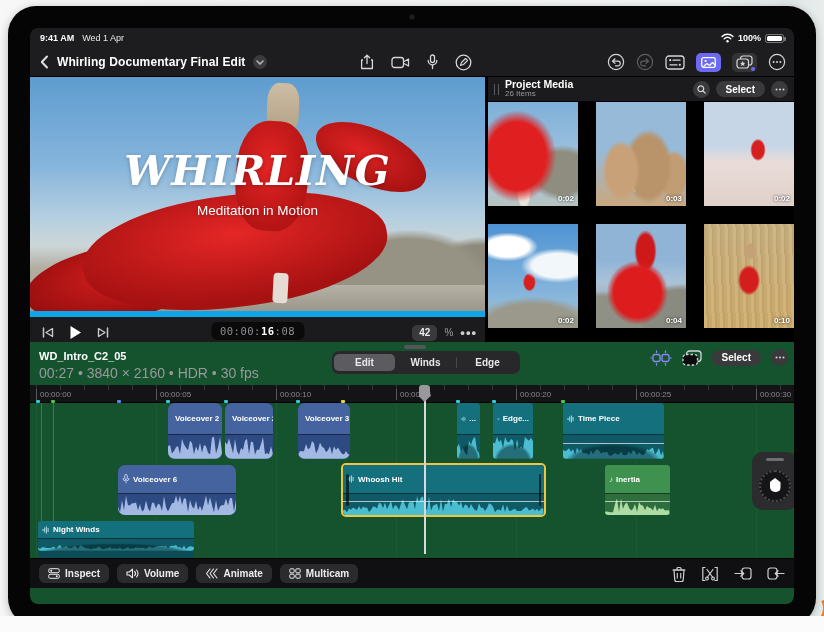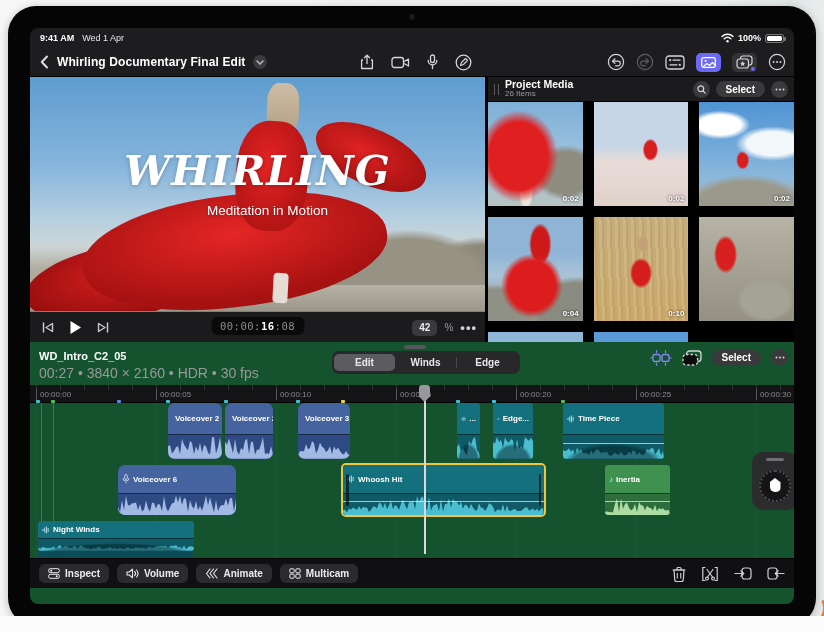--- a/index.html
+++ b/index.html
@@ -55,24 +55,24 @@
             background:radial-gradient(60% 60% at 50% 35%, #e52626, #a61111); border-radius:48%; }
   .skirt2 { position:absolute; left:-6px; top:168px; width:190px; height:74px; transform:rotate(-10deg);
             background:radial-gradient(55% 55% at 55% 40%, #da2020, #9c0f0f); border-radius:50%; }
   .sleeve { position:absolute; left:282px; top:52px; width:118px; height:56px; transform:rotate(24deg);
             background:radial-gradient(60% 60% at 40% 45%, #df2323, #a81212); border-radius:50%; }
   .legs { position:absolute; left:243px; top:196px; width:15px; height:30px; background:#e5ddd4; border-radius:4px; transform:rotate(3deg); }
   .pv-title { position:absolute; left:0; top:70px; width:100%; text-align:center;
               font-family:"DejaVu Serif", serif; font-style:italic; font-weight:800; font-size:41px;
               letter-spacing:1px; color:#fff; text-shadow:0 1px 4px rgba(0,0,0,.25); }
   .pv-sub { position:absolute; left:0; top:126px; width:100%; text-align:center; font-size:13.5px; color:#fff;
-            text-shadow:0 1px 3px rgba(0,0,0,.3);margin-left:10px; }
+            text-shadow:0 1px 3px rgba(0,0,0,.3); }
 
   
-  .transport { position:absolute; left:0; top:283px; width:455px; height:31px; background:#1b1b1d; border-top:1px solid #0ea5e9; }
+  .transport { position:absolute; left:0; top:283px; width:455px; height:31px; background:#1b1b1d; border-top:6px solid #0ea5e9; }
   .tr-left { position:absolute; left:12px; top:0; height:31px; display:flex; align-items:center; gap:15px; }
   .timecode { position:absolute; left:50%; top:5px; transform:translateX(-50%); background:#0a0a0a; border-radius:6px;
               padding:3px 9px; font-family:"DejaVu Sans Mono", monospace; font-size:10.5px; letter-spacing:.5px; }
   .timecode .dimt { color:#8e8e93; } .timecode .brit { color:#fff; font-weight:700; }
   .tr-right { position:absolute; right:8px; top:0; height:31px; display:flex; align-items:center; gap:7px; }
   .zoom-box { background:#3a3a3c; border-radius:5px; padding:2.5px 7px; font-size:10px; font-weight:600; color:#ececf0; }
   .pct { font-size:10px; color:#9a9a9f; }
   .dots3 { color:#cfcfd3; font-size:13px; letter-spacing:1px; font-weight:700; }
 
   
@@ -80,21 +80,21 @@
   .mp-head { position:absolute; left:0; top:0; right:0; height:24px; background:#1b1b1d;
              display:flex; align-items:center; padding:0 6px; gap:6px; }
   .grab { width:5px; height:11px; border-left:1.5px solid #5a5a5e; border-right:1.5px solid #5a5a5e; }
   .mp-titles { line-height:1.05; }
   .mp-title { font-size:10.5px; font-weight:700; }
   .mp-count { font-size:8px; color:#98989d; }
   .mp-actions { margin-left:auto; display:flex; align-items:center; gap:6px; }
   .circ-btn { width:17px; height:17px; border-radius:50%; background:#3a3a3c; display:flex; align-items:center; justify-content:center; }
   .pill-btn { background:#3a3a3c; border-radius:9px; padding:2.5px 10px; font-size:10px; font-weight:600; color:#fff; }
   .mp-grid { position:absolute; left:0; top:25px; right:0; bottom:0; display:grid;
-             grid-template-columns:repeat(3,1fr); grid-auto-rows:104px; gap:11px; overflow:hidden; background:#000; }
+             grid-template-columns:repeat(3,1fr); grid-auto-rows:104px; gap:18px; overflow:hidden; background:#000; }
   .thumb { position:relative; overflow:hidden; }
   .dur { position:absolute; right:4px; bottom:3px; font-size:8px; font-weight:600; color:#fff; text-shadow:0 0 3px rgba(0,0,0,.9); }
   .t1 { background:radial-gradient(64px 74px at 32% 52%, #e02020 0 46%, rgba(224,32,32,0) 62%),
         radial-gradient(52px 42px at 82% 68%, #8f8d80 0 50%, transparent 66%),
         radial-gradient(10px 26px at 40% 86%, #e8e2da 0 55%, transparent 70%),
         linear-gradient(#7fb0d8,#a6c7e0 70%,#b7c3bf); }
   .t2 { background:radial-gradient(26px 42px at 28% 66%, #c9a178 0 58%, transparent 72%),
         radial-gradient(34px 52px at 58% 62%, #b9946a 0 58%, transparent 72%),
         radial-gradient(22px 34px at 86% 70%, #c29c72 0 58%, transparent 72%),
         radial-gradient(5px 7px at 44% 82%, #fff 0 55%, transparent 75%),
@@ -358,20 +358,23 @@
                   <circle cx="5" cy="1.5" r="1" fill="#d6d6da"></circle>
                   <circle cx="8.5" cy="1.5" r="1" fill="#d6d6da"></circle>
                 </svg>
             </span>
           </div>
         </div>
         <div class="mp-grid">
           <div class="thumb t1">
               <span class="dur">0:02</span>
             </div>
+          <div class="thumb t2">
+              <span class="dur">0:03</span>
+            </div>
           <div class="thumb t3">
               <span class="dur">0:02</span>
             </div>
           <div class="thumb t4">
               <span class="dur">0:02</span>
             </div>
           <div class="thumb t5">
               <span class="dur">0:04</span>
             </div>
           <div class="thumb t6">

